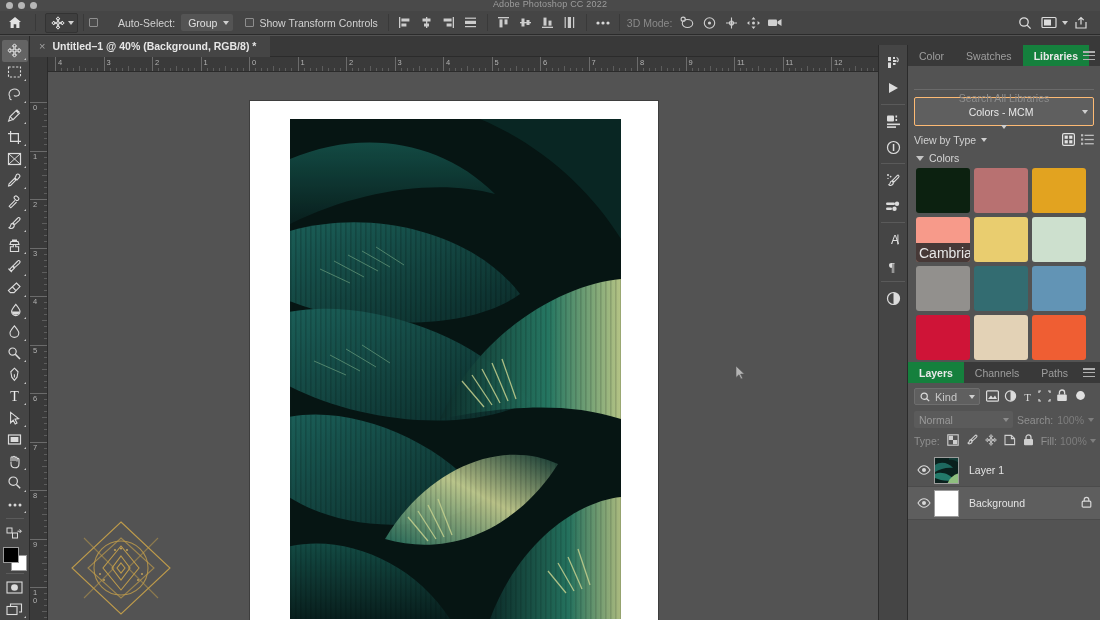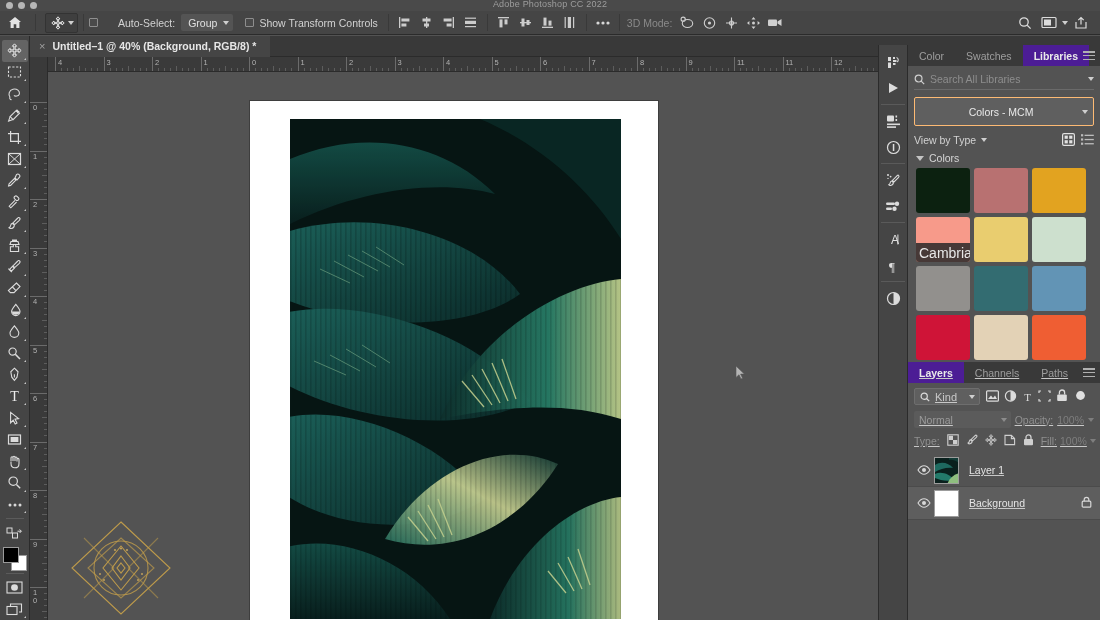--- a/index.html
+++ b/index.html
@@ -115,48 +115,48 @@
 
   
   .panels{position:absolute;left:908px;top:45px;width:192px;height:575px;background:#535353;}
   .panel-tabs{
     height:21px;background:#393939;display:flex;align-items:flex-end;position:relative;
   }
   .ptab{
     height:21px;padding:0 11px;display:flex;align-items:center;
     font-size:10.5px;color:#9e9e9e;
   }
-  .ptab.active{background:#4c1d95;color:#e9e9e9;font-weight:bold;}
+  .ptab.active{background:#15803d;color:#e9e9e9;font-weight:bold;}
   .pmenu{position:absolute;right:5px;top:6px;width:12px;height:9px;display:flex;flex-direction:column;justify-content:space-between;}
   .pmenu i{height:1.5px;background:#b0b0b0;display:block;}
 
   .lib-body{background:#535353;padding:0;}
   .lib-search{
-    height:19px;margin:5px 6px 0 6px;display:flex;align-items:center;gap:5px;
-    border-bottom:1px solid #6a6a6a;padding-bottom:2px;
+    height:19px;margin:5px 6px 0 6px;display:flex;align-items:center;gap:21px;
+    border-bottom:1px solid #6a6a6a;padding-bottom:2px;flex-direction:column;
   }
   .lib-search .ph{font-size:10.5px;color:#8e8e8e;flex:1;}
   .lib-select{
     height:29px;margin:7px 6px 0 6px;background:#5f5f5f;border:1px solid #fdba74;border-radius:2px;
     display:flex;align-items:center;padding:0 5px;font-size:10.5px;color:#e8e8e8;
   }
   .lib-view{height:20px;margin:4px 6px 0 6px;display:flex;align-items:center;gap:5px;}
   .lib-view .sp{margin-left:auto;display:flex;gap:6px;align-items:center;}
   .lib-group{height:16px;display:flex;align-items:center;gap:5px;padding:0 8px;font-size:10.5px;color:#d6d6d6;}
   .tri{width:0;height:0;border-left:4px solid transparent;border-right:4px solid transparent;border-top:5px solid #c4c4c4;}
   .swatch-grid{display:grid;grid-template-columns:repeat(3,54px);gap:4px;padding:2px 8px 0 8px;}
   .swatch{height:45px;border-radius:3px;position:relative;overflow:hidden;}
   .swatch .tip{
     position:absolute;left:0;bottom:0;width:100%;background:rgba(40,40,40,.85);
     color:#e7e7e7;font-size:14px;padding:1.5px 3px;white-space:nowrap;overflow:hidden;
   }
   .lib-foot{height:20px;display:flex;align-items:center;gap:9px;padding:0 9px;margin-top:6px;}
   .lib-foot .right{margin-left:auto;display:flex;align-items:center;gap:8px;}
 
-  .layers-panel{position:absolute;left:0;top:317px;width:192px;height:258px;background:#535353;text-decoration:underline;}
+  .layers-panel{position:absolute;left:0;top:317px;width:192px;height:258px;background:#535353;}
   .filter-row{height:21px;margin:3px 6px 0 6px;display:flex;align-items:center;gap:0;}
   .kind-box{
     height:17px;background:#5f5f5f;border:1px solid #6e6e6e;border-radius:2px;
     display:flex;align-items:center;gap:5px;padding:0 4px 0 5px;width:66px;
   }
   .filter-icons{display:flex;align-items:center;gap:5px;margin-left:6px;}
   .blend-row{
     height:19px;margin:3px 6px 0 6px;display:flex;align-items:center;
     font-size:10.5px;color:#8f8f8f;gap:4px;
   }
@@ -1155,21 +1155,21 @@
               </svg>
           </span>
         </span>
       </div>
 
       <div class="blend-row">
         <div class="blend-sel">
           <span style="flex:1">Normal</span>
           <span class="chev" style="border-top-color:#8c8c8c"></span>
         </div>
-        <span>Opacity:</span>
+        <span>Search:</span>
         <span style="color:#7e7e7e">100%</span>
         <span class="chev" style="border-top-color:#7e7e7e"></span>
       </div>
 
       <div class="lock-row">
         <span>Type:</span>
         <span>
           <svg width="12" height="12" viewBox="0 0 12 12">
               <rect x=".8" y=".8" width="10.4" height="10.4" fill="none" stroke="#cfcfcf" stroke-width="1.1"></rect>
               <g fill="#cfcfcf">

